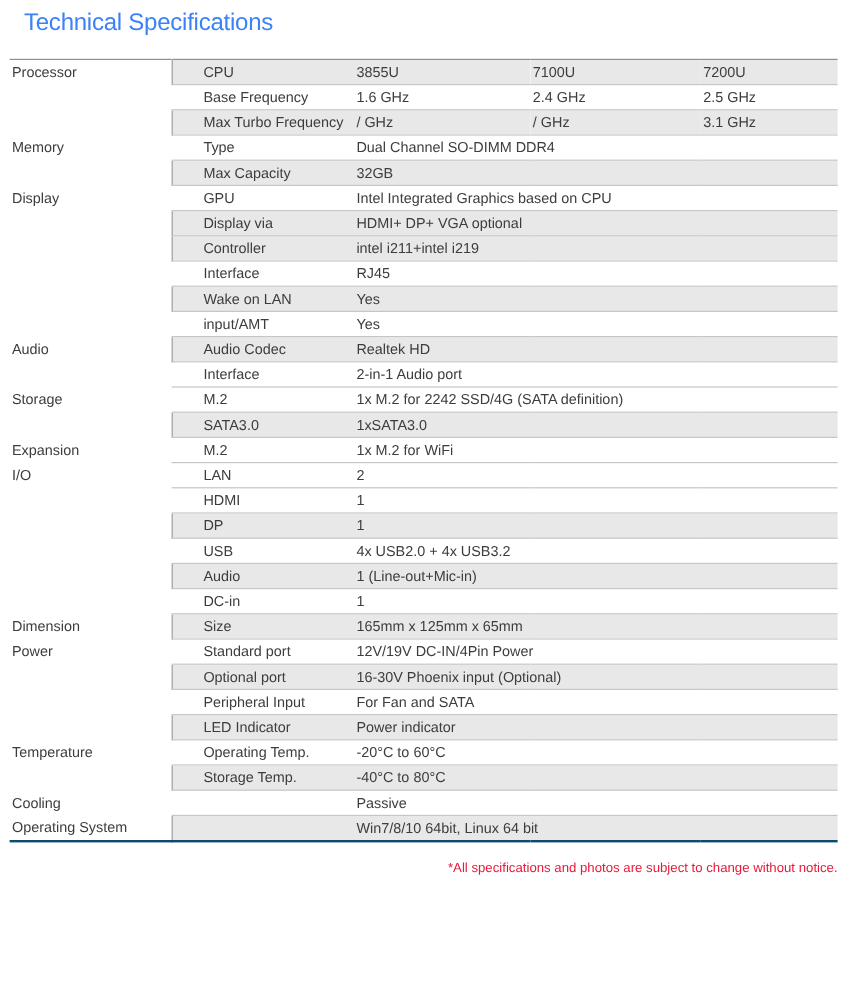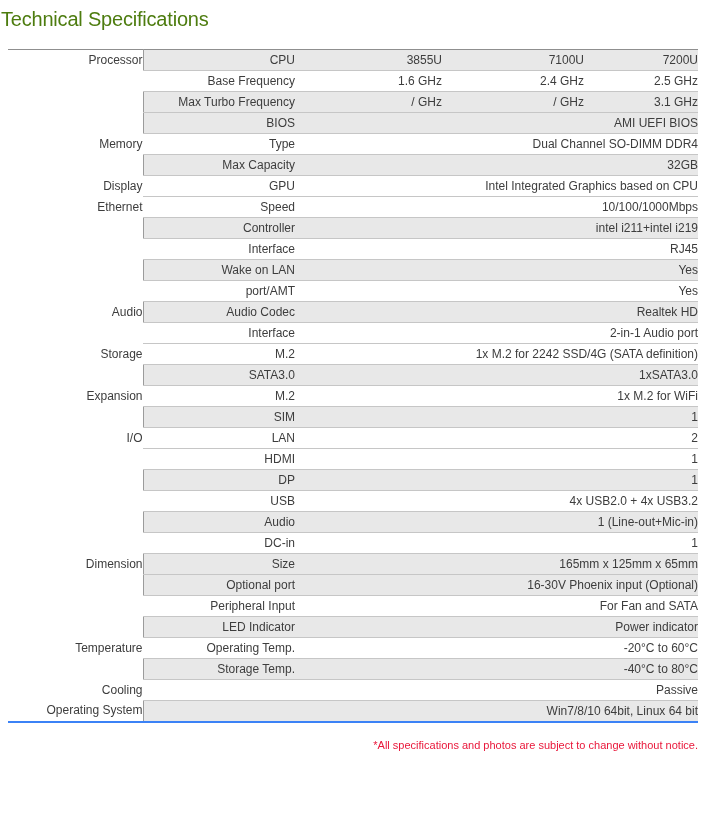--- a/index.html
+++ b/index.html
@@ -2,37 +2,36 @@
 <html><head>
 <meta charset="utf-8">
 <style>
   html,body{margin:0;padding:0;}
   body{
     width:706px;height:832px;background:#ffffff;
     font-family:"Liberation Sans", sans-serif;
     color:#3d3d3d;position:relative;overflow:hidden;
   }
   .page-title{
-    margin:5px 8px 12px 1px;
+    margin:5px 8px 12px 20px;
     font-size:20px;line-height:28px;font-weight:normal;
-    color:#4d7c0f;letter-spacing:-0.2px;
+    color:#3b82f6;letter-spacing:-0.2px;
   }
   table.spec{
     margin:16px 8px;width:690px;table-layout:fixed;
     border-collapse:collapse;
     border-top:1px solid #8f8f8f;
-    border-bottom:2px solid #3b82f6;
-    text-align:right;
+    border-bottom:2px solid #0c4a6e;
   }
   td{
     height:20px;line-height:19px;font-size:12px;padding:0;
     white-space:nowrap;overflow:hidden;vertical-align:middle;
   }
   td.cat{padding-left:2px;}
-  td.lab{padding-left:16px;border-left:1px solid transparent;border-bottom:1px solid #c6c6c6;}
+  td.lab{padding-left:26px;border-left:1px solid transparent;border-bottom:1px solid #c6c6c6;}
   td.val{padding-left:2px;border-bottom:1px solid #c6c6c6;}
   td.sh{background:#e8e8e8;}
   td.shl{border-left-color:#9b9b9b;}
   tr:last-child td.lab, tr:last-child td.val{border-bottom:none;}
   .footnote{
     margin:7px 8px 0 8px;text-align:right;
     font-size:11px;line-height:13px;color:#e9173a;
   }
 </style>
 </head>
@@ -64,62 +63,57 @@
         <td class="val">2.5 GHz</td>
       </tr>
       <tr>
         <td class="cat"></td>
         <td class="lab sh shl">Max Turbo Frequency</td>
         <td class="val sh">/ GHz</td>
         <td class="val sh">/ GHz</td>
         <td class="val sh">3.1 GHz</td>
       </tr>
       <tr>
-        <td class="cat"></td>
-        <td class="lab sh shl">BIOS</td>
-        <td class="val sh" colspan="3">AMI UEFI BIOS</td>
-      </tr>
-      <tr>
         <td class="cat">Memory</td>
         <td class="lab">Type</td>
         <td class="val" colspan="3">Dual Channel SO-DIMM DDR4</td>
       </tr>
       <tr>
         <td class="cat"></td>
         <td class="lab sh shl">Max Capacity</td>
         <td class="val sh" colspan="3">32GB</td>
       </tr>
       <tr>
         <td class="cat">Display</td>
         <td class="lab">GPU</td>
         <td class="val" colspan="3">Intel Integrated Graphics based on CPU</td>
       </tr>
       <tr>
-        <td class="cat">Ethernet</td>
-        <td class="lab">Speed</td>
-        <td class="val" colspan="3">10/100/1000Mbps</td>
+        <td class="cat"></td>
+        <td class="lab sh shl">Display via</td>
+        <td class="val sh" colspan="3">HDMI+ DP+ VGA optional</td>
       </tr>
       <tr>
         <td class="cat"></td>
         <td class="lab sh shl">Controller</td>
         <td class="val sh" colspan="3">intel i211+intel i219</td>
       </tr>
       <tr>
         <td class="cat"></td>
         <td class="lab">Interface</td>
         <td class="val" colspan="3">RJ45</td>
       </tr>
       <tr>
         <td class="cat"></td>
         <td class="lab sh shl">Wake on LAN</td>
         <td class="val sh" colspan="3">Yes</td>
       </tr>
       <tr>
         <td class="cat"></td>
-        <td class="lab">port/AMT</td>
+        <td class="lab">input/AMT</td>
         <td class="val" colspan="3">Yes</td>
       </tr>
       <tr>
         <td class="cat">Audio</td>
         <td class="lab sh shl">Audio Codec</td>
         <td class="val sh" colspan="3">Realtek HD</td>
       </tr>
       <tr>
         <td class="cat"></td>
         <td class="lab">Interface</td>
@@ -134,25 +128,20 @@
         <td class="cat"></td>
         <td class="lab sh shl">SATA3.0</td>
         <td class="val sh" colspan="3">1xSATA3.0</td>
       </tr>
       <tr>
         <td class="cat">Expansion</td>
         <td class="lab">M.2</td>
         <td class="val" colspan="3">1x M.2 for WiFi</td>
       </tr>
       <tr>
-        <td class="cat"></td>
-        <td class="lab sh shl">SIM</td>
-        <td class="val sh" colspan="3">1</td>
-      </tr>
-      <tr>
         <td class="cat">I/O</td>
         <td class="lab">LAN</td>
         <td class="val" colspan="3">2</td>
       </tr>
       <tr>
         <td class="cat"></td>
         <td class="lab">HDMI</td>
         <td class="val" colspan="3">1</td>
       </tr>
       <tr>
@@ -174,20 +163,25 @@
         <td class="cat"></td>
         <td class="lab">DC-in</td>
         <td class="val" colspan="3">1</td>
       </tr>
       <tr>
         <td class="cat">Dimension</td>
         <td class="lab sh shl">Size</td>
         <td class="val sh" colspan="3">165mm x 125mm x 65mm</td>
       </tr>
       <tr>
+        <td class="cat">Power</td>
+        <td class="lab">Standard port</td>
+        <td class="val" colspan="3">12V/19V DC-IN/4Pin Power</td>
+      </tr>
+      <tr>
         <td class="cat"></td>
         <td class="lab sh shl">Optional port</td>
         <td class="val sh" colspan="3">16-30V Phoenix input (Optional)</td>
       </tr>
       <tr>
         <td class="cat"></td>
         <td class="lab">Peripheral Input</td>
         <td class="val" colspan="3">For Fan and SATA</td>
       </tr>
       <tr>

